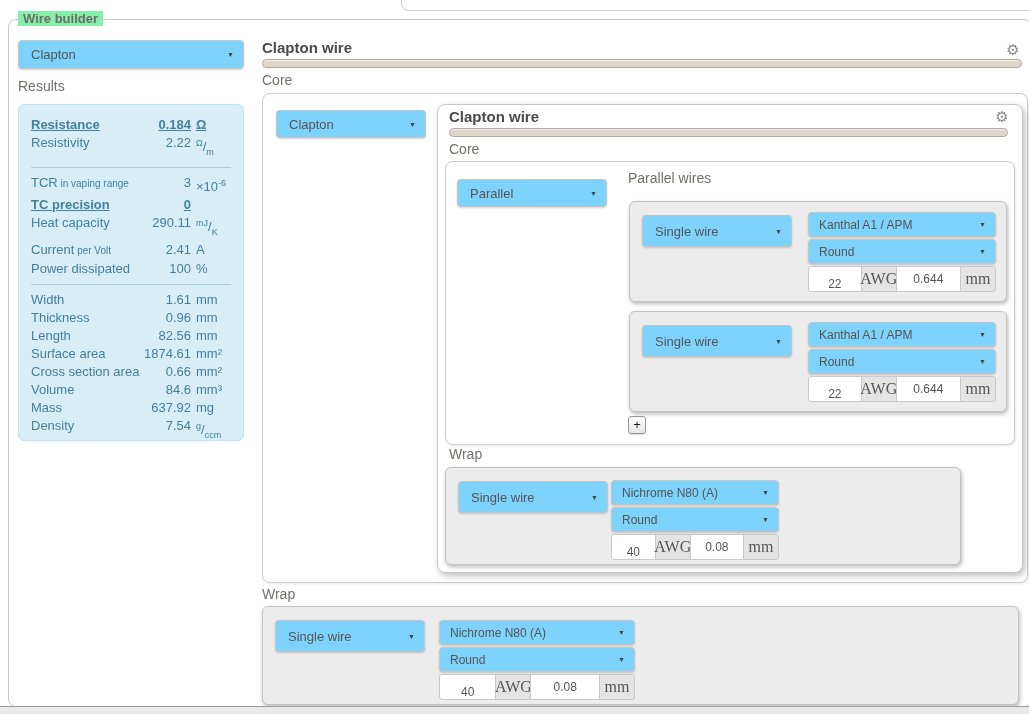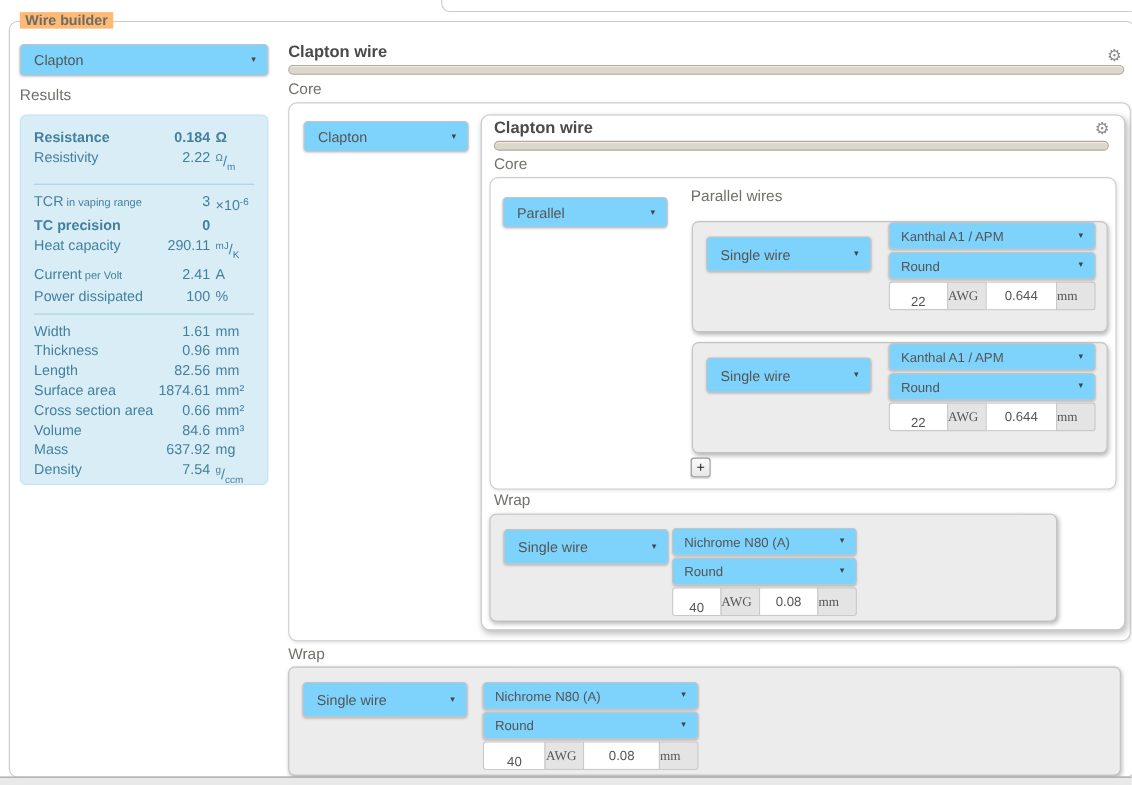--- a/index.html
+++ b/index.html
@@ -10,21 +10,21 @@
   .top-sliver{position:absolute;left:401px;top:-14px;width:700px;height:23px;background:#fff;
               border:1px solid #ccc;border-radius:8px;}
 
   
   .bottom-strip{position:absolute;left:0;top:706px;width:1029px;height:8px;background:#e9e9e9;
                 border-top:1px solid #9e9e9e;}
 
   
   .fieldset-box{position:absolute;left:8px;top:19px;width:1022px;height:686px;
                 border:1px solid #c9c9c9;border-radius:8px;}
-  .legend{position:absolute;left:18px;top:11px;background:#fdba74;padding:0 5px;
+  .legend{position:absolute;left:18px;top:11px;background:#86efac;padding:0 5px;
           font-size:13px;font-weight:bold;color:#6e6a64;}
 
   
   .h-title{position:absolute;font-size:15px;font-weight:bold;color:#4a4a4a;white-space:nowrap;}
   .h-section{position:absolute;font-size:14px;font-weight:normal;color:#71706b;white-space:nowrap;}
 
   
   .sel{position:absolute;background:#7dd3fc;border:1px solid #c4c4c4;border-radius:4px;
        box-shadow:0 1px 2px rgba(0,0,0,.18);color:#555;display:flex;align-items:center;cursor:pointer;box-sizing:border-box;}
   .sel-text{padding-left:12px;font-size:13px;flex:1;white-space:nowrap;overflow:hidden;}
@@ -43,47 +43,47 @@
              box-shadow:1px 1px 3px rgba(0,0,0,.10);box-sizing:border-box;}
 
   
   .panel{position:absolute;background:#fff;border:1px solid #c6c6c6;border-radius:8px;
          box-shadow:2px 3px 6px rgba(0,0,0,.25);box-sizing:border-box;}
 
   
   .wire-card{position:absolute;background:#ececec;border:1px solid #c3c3c3;border-radius:6px;
              box-shadow:1px 2px 4px rgba(0,0,0,.28);box-sizing:border-box;}
   .wire-card .wtype{left:12px;top:13px;width:150px;height:32px;}
-  .wcol{position:absolute;top:0;}
+  .wcol{position:absolute;top:10px;}
   .pcard .wcol{left:178px;width:188px;}
   .wrap-card-inner .wcol{left:165px;top:12px;width:168px;}
   .wrap-card-outer .wcol{left:176px;top:13px;width:196px;}
   .wcol .sel{position:relative;height:25px;margin-bottom:2px;width:100%;}
   .wcol .sel .sel-text{font-size:12px;padding-left:10px;}
   .igroup{position:relative;display:flex;height:26px;width:100%;}
   .iinput{background:#fff;border:1px solid #c9c9c9;display:flex;align-items:center;justify-content:center;
           font-size:12px;color:#555;box-sizing:border-box;cursor:text;}
   .iinput.v1{flex:45;}
   .iinput.v2{flex:55;margin-left:-1px;}
   .iaddon{background:#e4e4e4;border:1px solid #c9c9c9;margin-left:-1px;width:36px;flex:none;
-          display:flex;align-items:center;justify-content:flex-start;box-sizing:border-box;
-          font-family:"Liberation Serif","DejaVu Serif",serif;font-size:12px;color:#555;}
+          display:flex;align-items:center;justify-content:center;box-sizing:border-box;
+          font-family:"Liberation Serif","DejaVu Serif",serif;font-size:16px;color:#555;}
   .igroup > :first-child{border-radius:3px 0 0 3px;align-items:flex-end;}
   .igroup > :last-child{border-radius:0 3px 3px 0;}
 
   
   .plus-btn{position:absolute;width:18px;height:18px;border:1px solid #999;border-radius:3px;
             background:linear-gradient(#fdfdfd,#e6e6e6);font-size:13px;color:#222;text-align:center;
             line-height:16px;cursor:pointer;box-shadow:0 1px 1px rgba(0,0,0,.15);box-sizing:border-box;}
 
   
   .results{position:absolute;left:18px;top:104px;width:226px;height:337px;background:#d9edf7;
            border:1px solid #bce4f1;border-radius:6px;color:#43809e;padding:11px 12px;box-sizing:border-box;}
   .res-row{display:flex;line-height:18px;font-size:13px;}
-  .res-row.bold{font-weight:bold;}
+  .res-row.bold{font-weight:bold;text-decoration:underline;}
   .res-label{white-space:nowrap;}
   .res-note{font-size:10px;}
   .res-value{flex:1;text-align:right;white-space:nowrap;}
   .res-unit{width:40px;padding-left:5px;box-sizing:border-box;white-space:nowrap;}
   .res-sep{border-top:1px solid #aacfe0;margin:6px 0;}
   .results sup{font-size:9px;}
   .results sub{font-size:9px;}
 </style>
 </head>
 <body>

